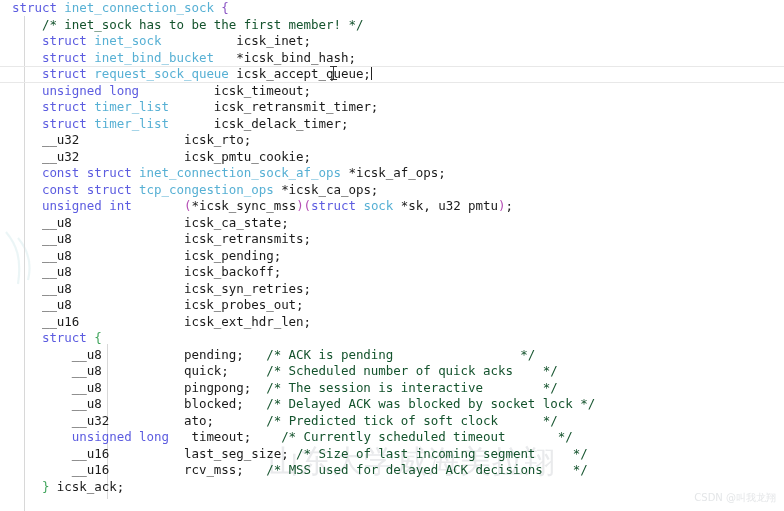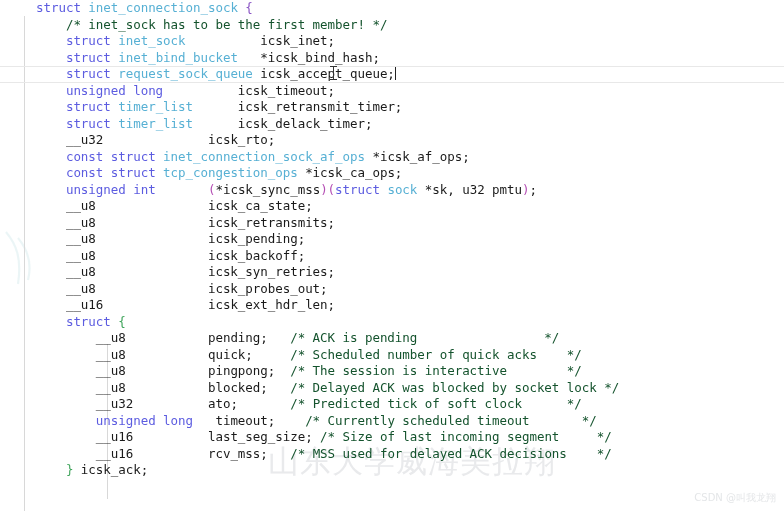--- a/index.html
+++ b/index.html
@@ -64,21 +64,21 @@
     height: 511px;
     z-index: 2;
   }
   .line {
     position: relative;
     height: 16.5px;
     line-height: 16.5px;
     font-size: 12.5px;
     white-space: pre;
     color: #1a1a1a;
-    padding-left: 36px;
+    padding-left: 12px;
     letter-spacing: -0.05px;
   }
   .line.active {
     box-shadow: inset 0 1px 0 #e8e8e8, inset 0 -1px 0 #e8e8e8;
   }
 
   
   .kw   { color: #5c5ce0; }  
   .typ  { color: #57b0d4; }  
   .cmt  { color: #14532d; }  
@@ -137,20 +137,21 @@
   <div class="code-area" id="code-area">
       <div class="line"><span></span><span class="kw">struct</span><span class="pln"> </span><span class="typ">inet_connection_sock</span><span class="pln"> </span><span class="br1">{</span></div>
       <div class="line"><span>    </span><span class="cmt">/* inet_sock has to be the first member! */</span></div>
       <div class="line"><span>    </span><span class="kw">struct</span><span class="pln"> </span><span class="typ">inet_sock</span><span class="pln">          icsk_inet;</span></div>
       <div class="line"><span>    </span><span class="kw">struct</span><span class="pln"> </span><span class="typ">inet_bind_bucket</span><span class="pln">   *icsk_bind_hash;</span></div>
       <div class="line active"><span>    </span><span class="kw">struct</span><span class="pln"> </span><span class="typ">request_sock_queue</span><span class="pln"> icsk_accept_queue;</span><span class="caret"></span></div>
       <div class="line"><span>    </span><span class="kw">unsigned long</span><span class="pln">          icsk_timeout;</span></div>
       <div class="line"><span>    </span><span class="kw">struct</span><span class="pln"> </span><span class="typ">timer_list</span><span class="pln">      icsk_retransmit_timer;</span></div>
       <div class="line"><span>    </span><span class="kw">struct</span><span class="pln"> </span><span class="typ">timer_list</span><span class="pln">      icsk_delack_timer;</span></div>
       <div class="line"><span>    </span><span class="pln">__u32</span><span class="pln">              icsk_rto;</span></div>
+      <div class="line"><span>    </span><span class="pln">__u32</span><span class="pln">              icsk_pmtu_cookie;</span></div>
       <div class="line"><span>    </span><span class="kw">const struct</span><span class="pln"> </span><span class="typ">inet_connection_sock_af_ops</span><span class="pln"> *icsk_af_ops;</span></div>
       <div class="line"><span>    </span><span class="kw">const struct</span><span class="pln"> </span><span class="typ">tcp_congestion_ops</span><span class="pln"> *icsk_ca_ops;</span></div>
       <div class="line"><span>    </span><span class="kw">unsigned int</span><span class="pln">       </span><span class="br3">(</span><span class="pln">*icsk_sync_mss</span><span class="br3">)(</span><span class="kw">struct</span><span class="pln"> </span><span class="typ">sock</span><span class="pln"> *sk, u32 pmtu</span><span class="br3">)</span><span class="pln">;</span></div>
       <div class="line"><span>    </span><span class="pln">__u8</span><span class="pln">               icsk_ca_state;</span></div>
       <div class="line"><span>    </span><span class="pln">__u8</span><span class="pln">               icsk_retransmits;</span></div>
       <div class="line"><span>    </span><span class="pln">__u8</span><span class="pln">               icsk_pending;</span></div>
       <div class="line"><span>    </span><span class="pln">__u8</span><span class="pln">               icsk_backoff;</span></div>
       <div class="line"><span>    </span><span class="pln">__u8</span><span class="pln">               icsk_syn_retries;</span></div>
       <div class="line"><span>    </span><span class="pln">__u8</span><span class="pln">               icsk_probes_out;</span></div>
       <div class="line"><span>    </span><span class="pln">__u16</span><span class="pln">              icsk_ext_hdr_len;</span></div>

